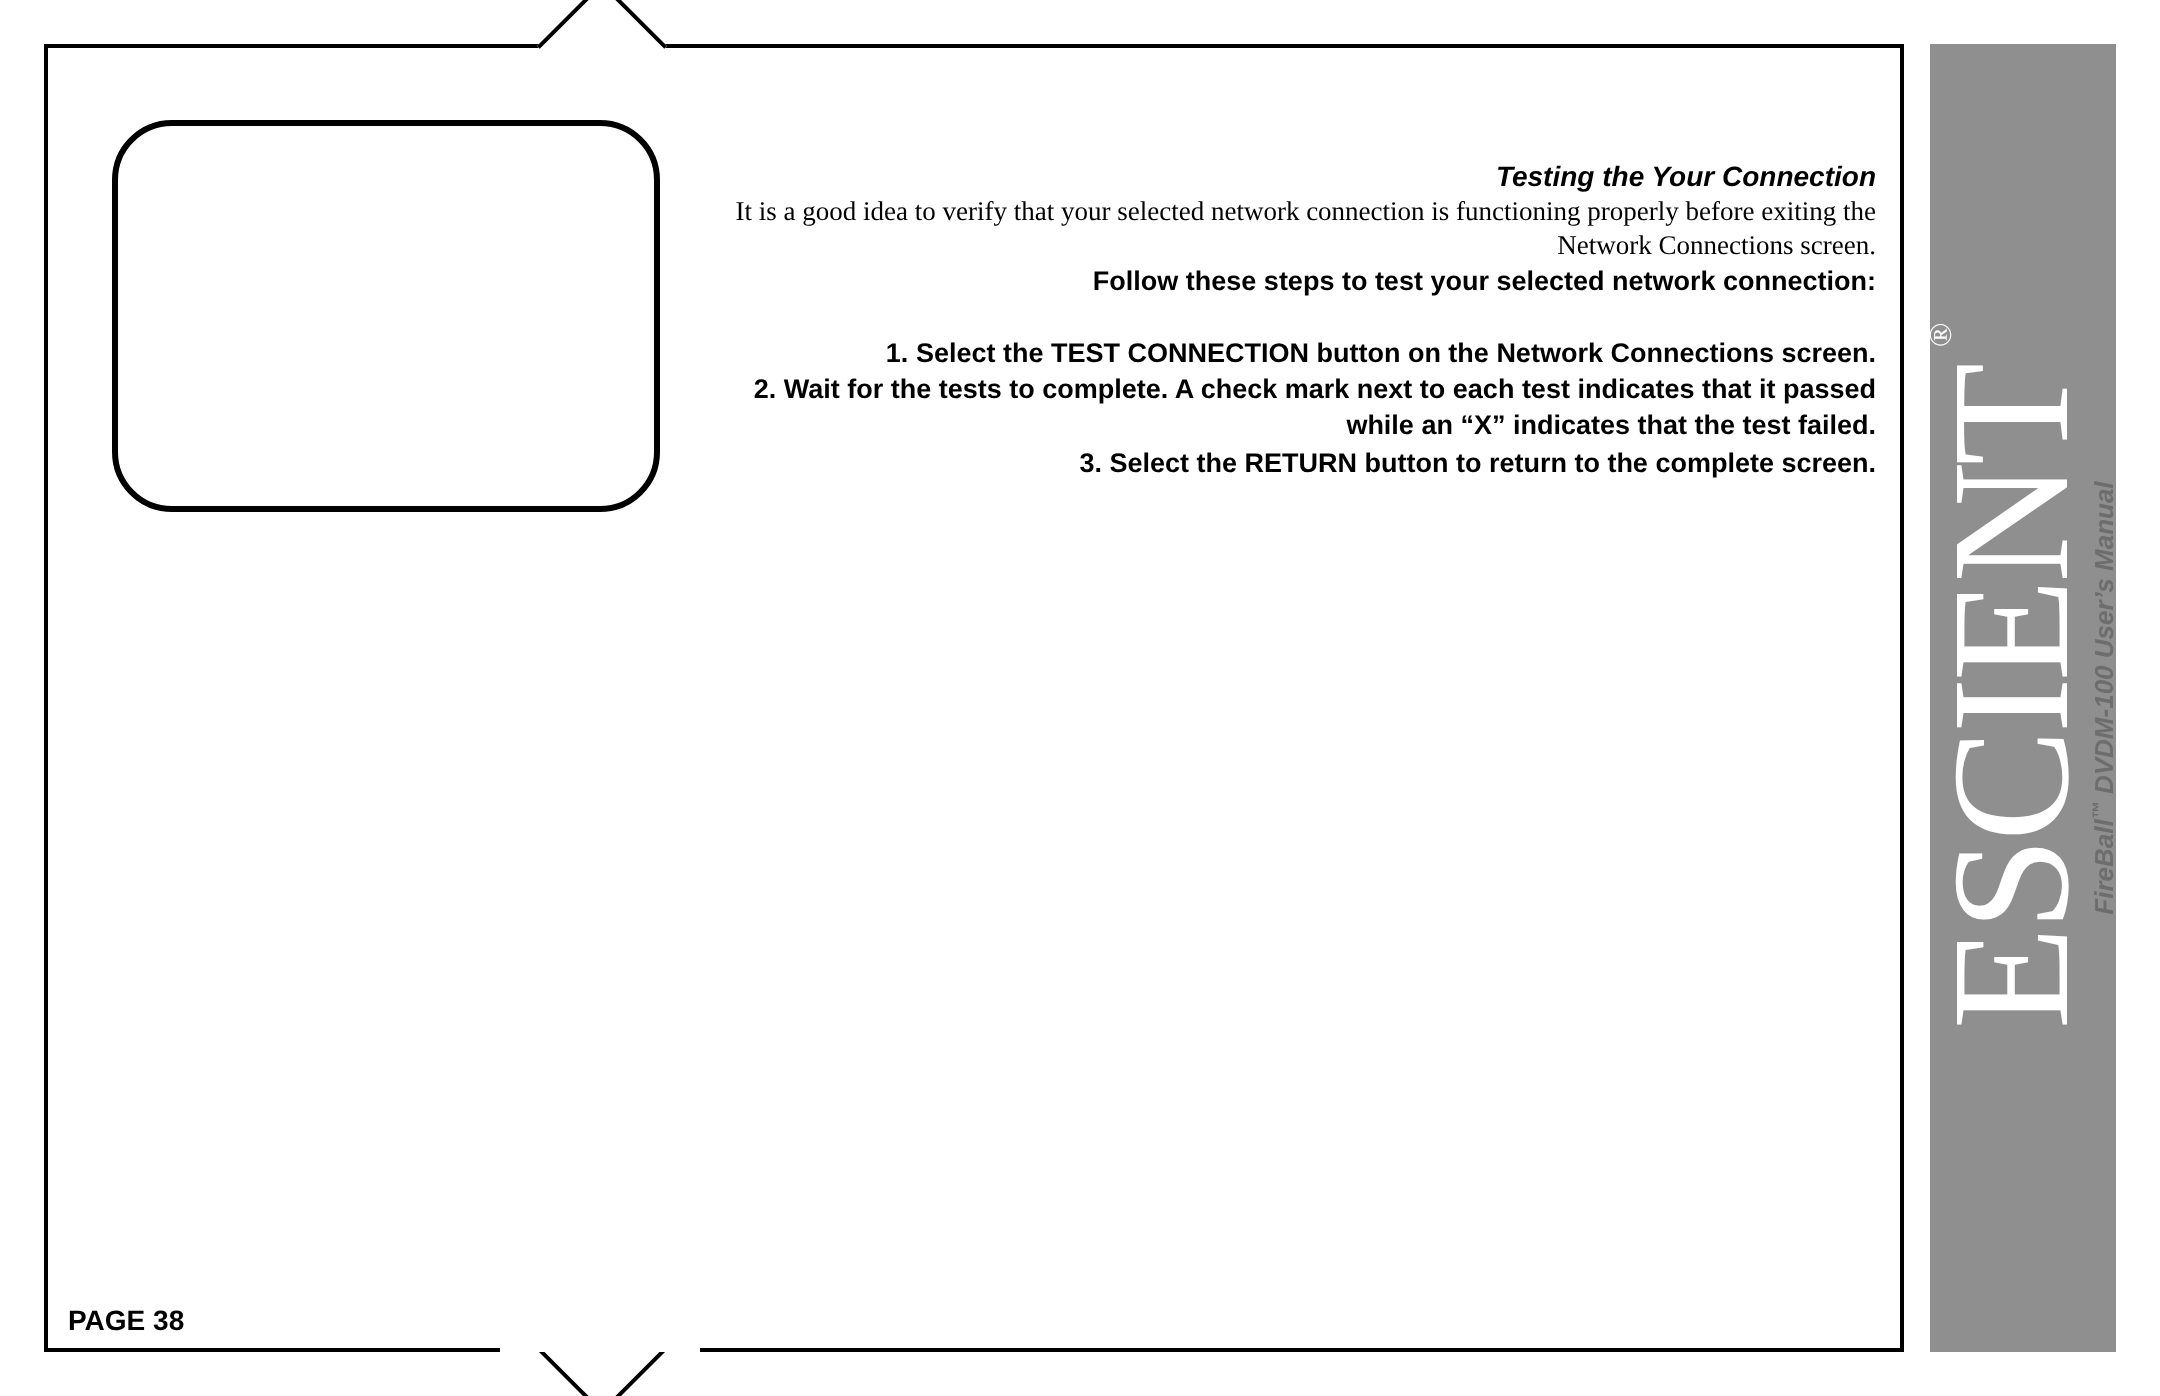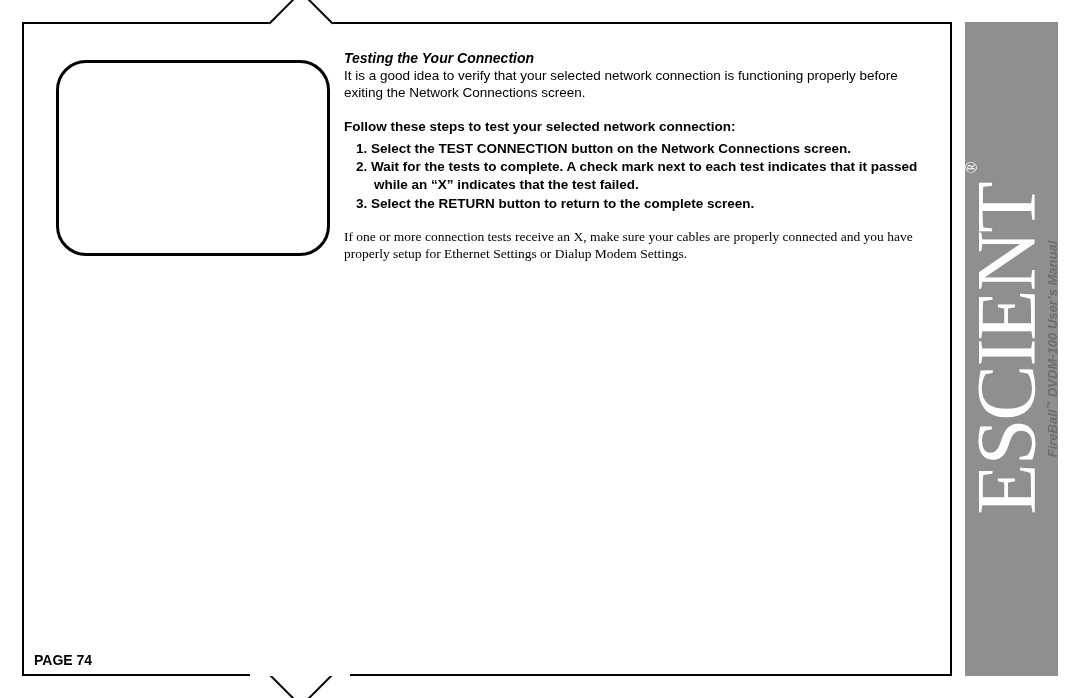--- a/index.html
+++ b/index.html
@@ -44,44 +44,44 @@
     height: 196px;
     border: 3px solid #000;
     border-radius: 30px;
     background: #fff;
     z-index: 3;
   }
 
   
   .content {
     position: absolute;
-    top: 50px;
+    top: 80px;
     left: 344px;
     width: 594px;
     z-index: 3;
+    text-align: right;
   }
   .section-title {
     font-family: Arial, Helvetica, sans-serif;
     font-weight: bold;
     font-style: italic;
     font-size: 14px;
     margin-bottom: 2px;
   }
   .intro {
-    font-family: Liberation Sans, sans-serif;
+    font-family: Liberation Serif, serif;
     font-size: 13.5px;
     line-height: 1.25;
-    margin-bottom: 16px;
   }
   .steps-lead {
     font-family: Arial, Helvetica, sans-serif;
     font-weight: bold;
     font-size: 13.5px;
     line-height: 1.35;
-    margin-bottom: 4px;
+    margin-bottom: 18px;
   }
   .steps {
     font-family: Arial, Helvetica, sans-serif;
     font-weight: bold;
     font-size: 13.5px;
     line-height: 1.35;
     list-style-position: inside;
     padding-left: 8px;
     margin-bottom: 16px;
   }
@@ -170,24 +170,23 @@
     <div class="section-title">Testing the Your Connection</div>
     <div class="intro">It is a good idea to verify that your selected network connection is functioning properly before exiting the Network Connections screen.</div>
 
     <div class="steps-lead">Follow these steps to test your selected network connection:</div>
     <ol class="steps">
       <li>Select the TEST CONNECTION button on the Network Connections screen.</li>
       <li>Wait for the tests to complete. A check mark next to each test indicates that it passed while an “X” indicates that the test failed.</li>
       <li>Select the RETURN button to return to the complete screen.</li>
     </ol>
 
-    <div class="outro">If one or more connection tests receive an X, make sure your cables are properly connected and you have properly setup for Ethernet Settings or Dialup Modem Settings.</div>
   </div>
 
-  <div class="page-label">PAGE 74</div>
+  <div class="page-label">PAGE 38</div>
 
   <div class="sidebar">
     <div class="brand-wrap">
       <span class="brand">
         <span>ESCIENT</span><span class="reg">®</span>
       </span>
       <span class="subtitle">
         <span class="fb">FireBall</span><span class="tm">™</span><span> DVDM-100 </span><span>User’s Manual</span>
       </span>
     </div>

